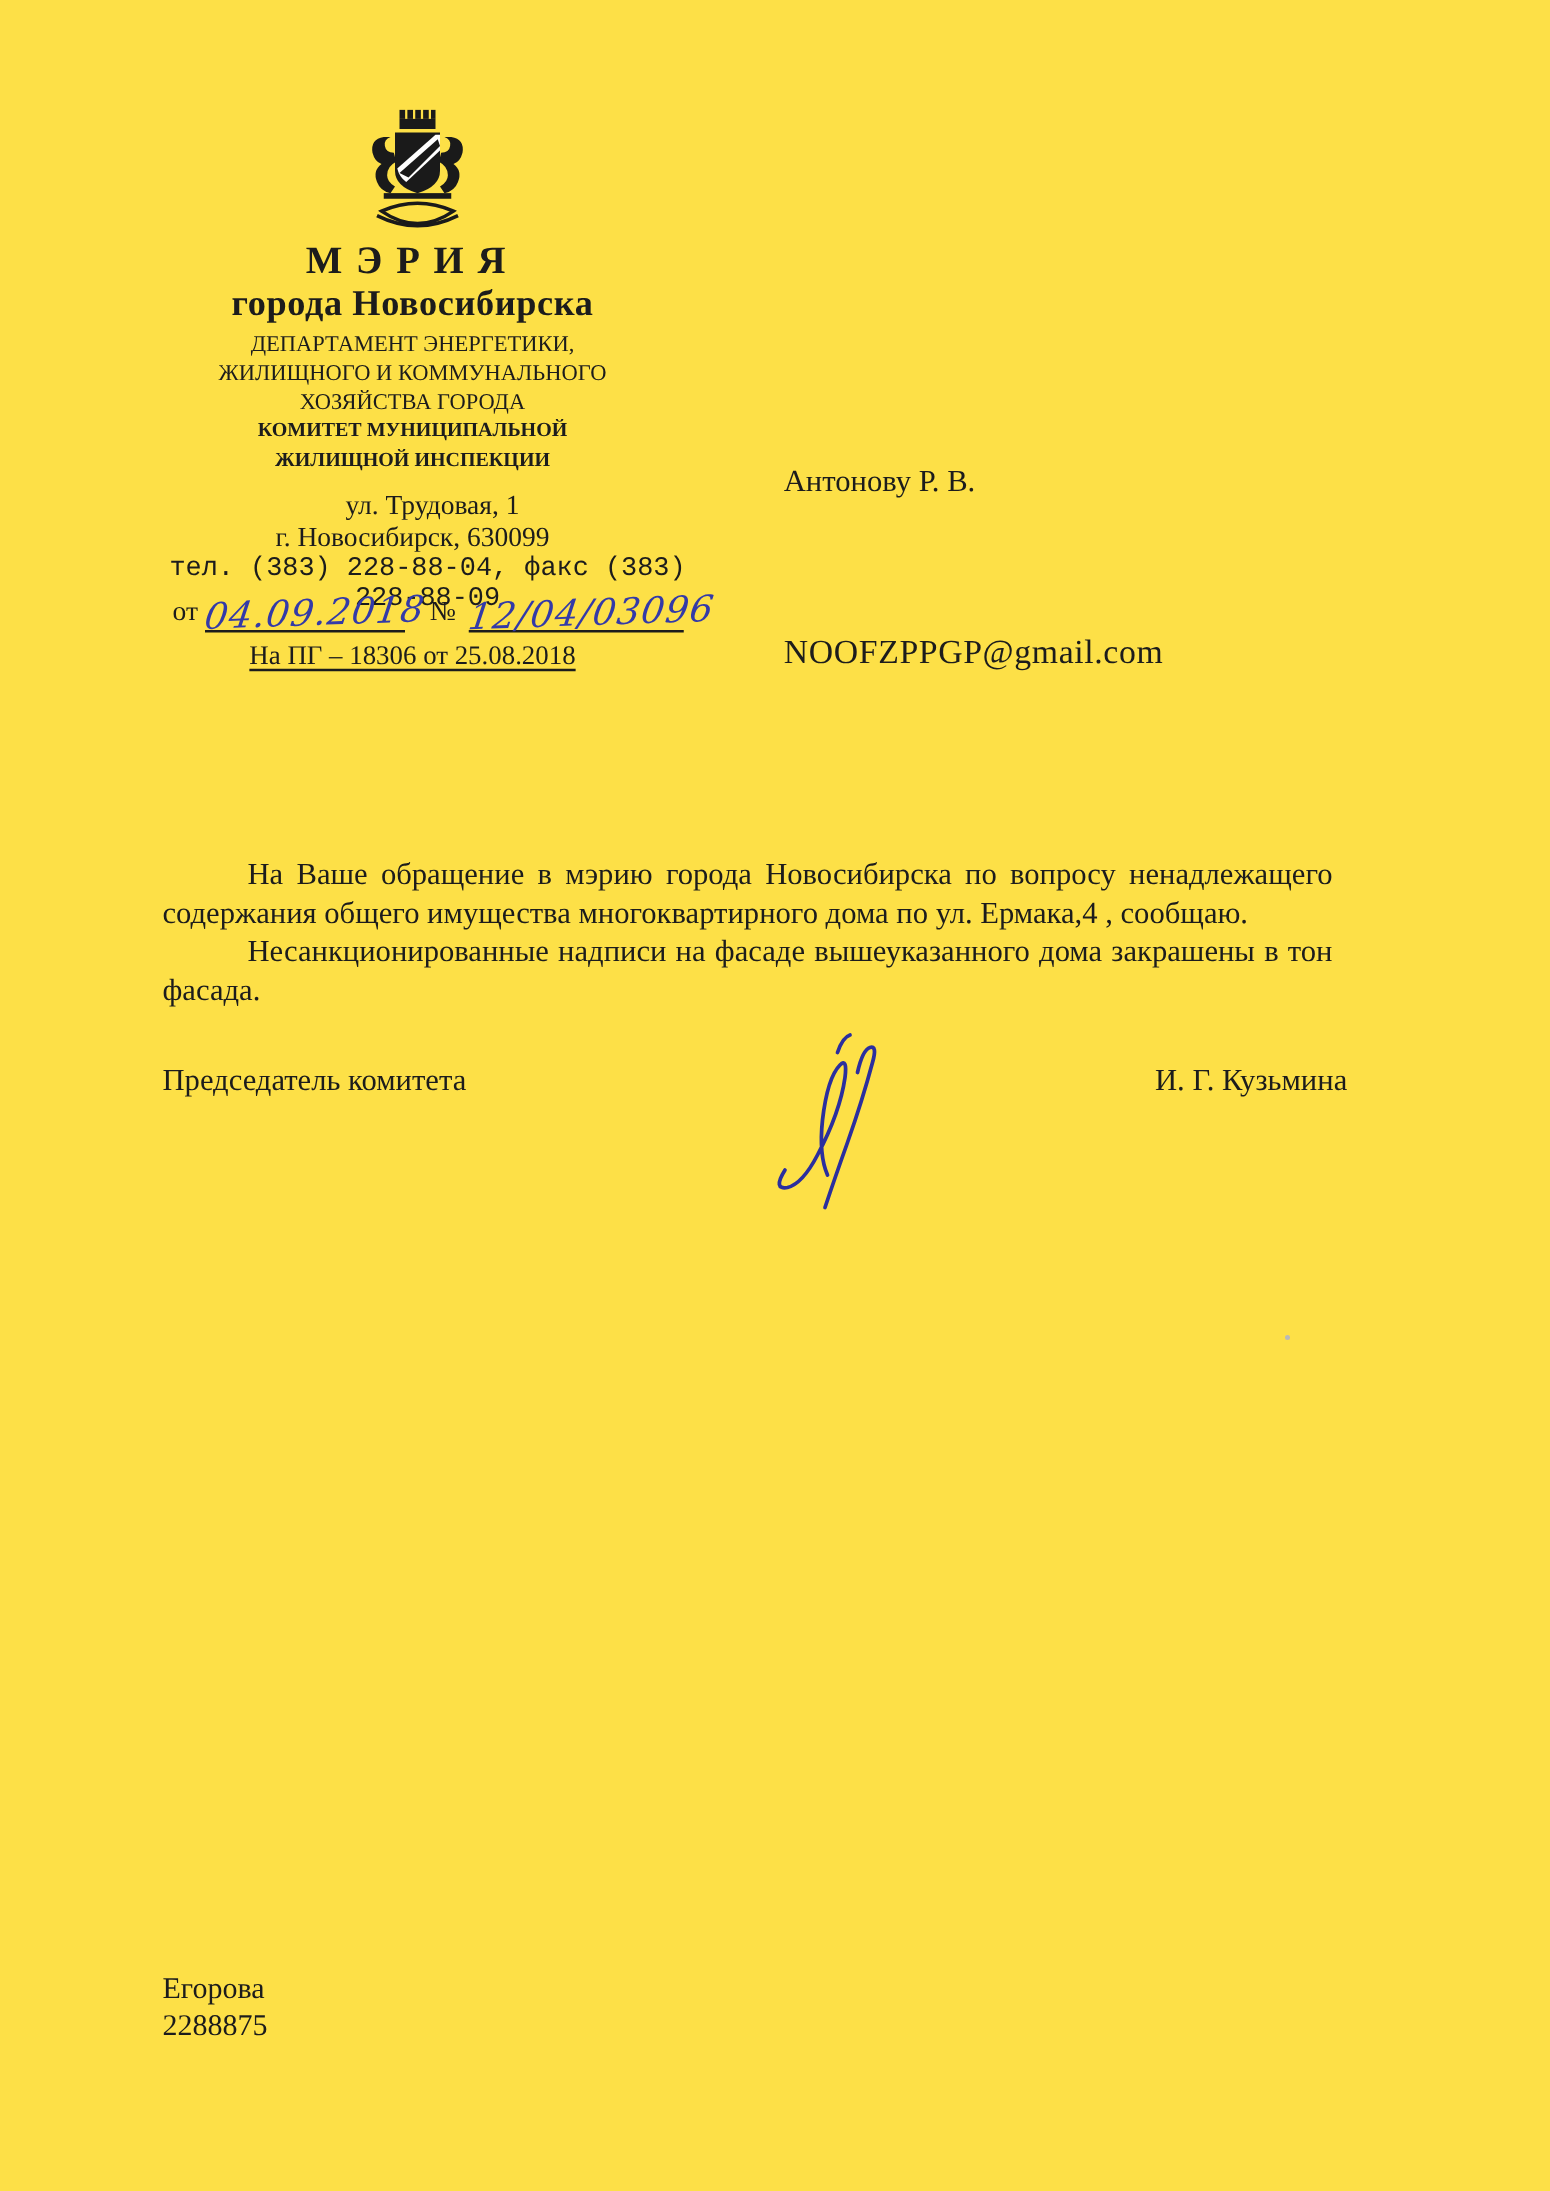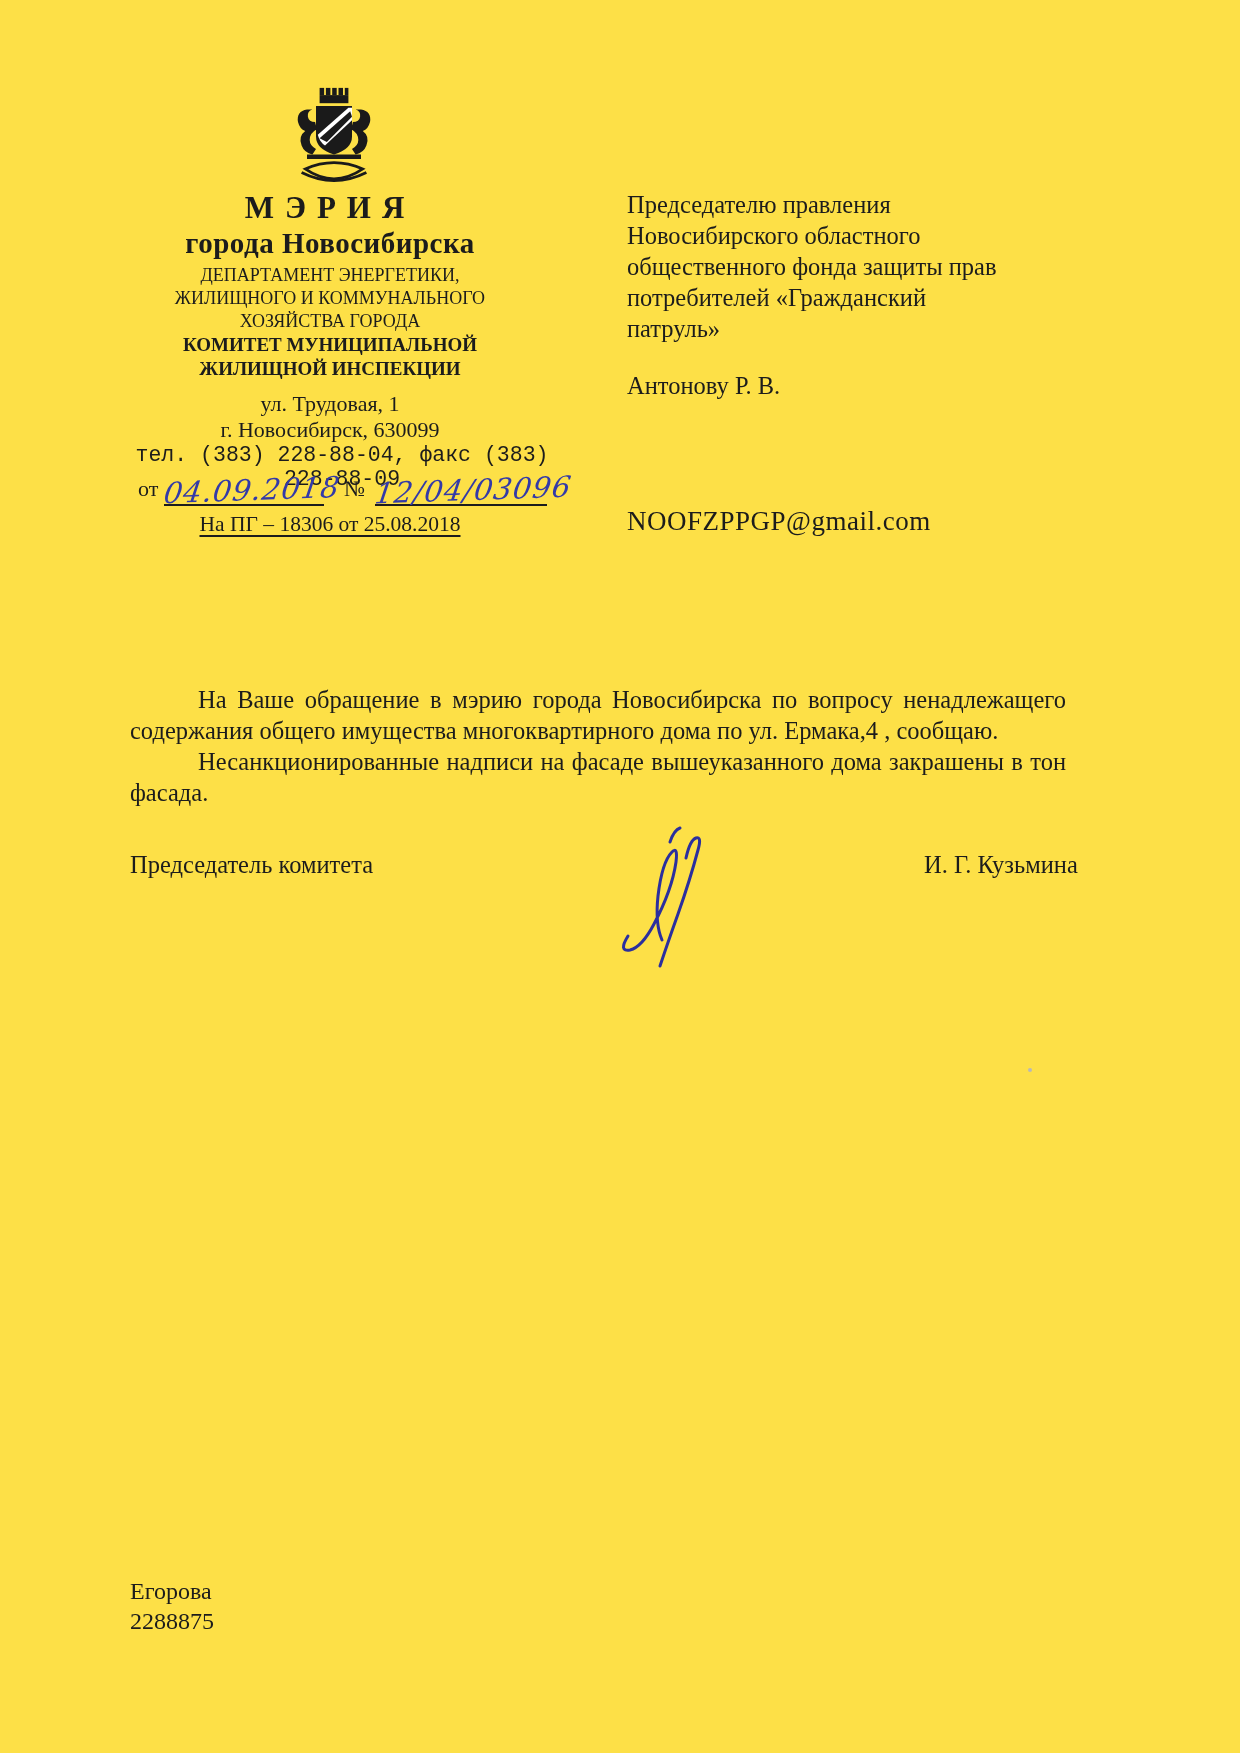--- a/index.html
+++ b/index.html
@@ -15,22 +15,22 @@
   
   .lh-col{position:absolute;left:118px;top:0;width:424px;text-align:center;}
   .emblem{position:absolute;left:162px;top:86px;width:108px;height:110px;}
   .org-title{position:absolute;top:190px;left:0;width:100%;
     font-size:31px;font-weight:bold;letter-spacing:11px;}
   .org-subtitle{position:absolute;top:227px;left:0;width:100%;
     font-size:29px;font-weight:bold;letter-spacing:.5px;}
   .dept{position:absolute;top:264px;left:0;width:100%;
     font-size:18px;line-height:23px;text-align:center;}
   .committee{position:absolute;top:333px;left:0;width:100%;
-    font-size:19px;font-weight:bold;line-height:24px;}
-  .addr1{position:absolute;top:391px;left:0;width:100%;font-size:22px;}
+    font-size:16px;font-weight:bold;line-height:24px;}
+  .addr1{position:absolute;top:391px;left:16px;width:100%;font-size:22px;}
   .addr2{position:absolute;top:417px;left:0;width:100%;font-size:22px;}
   .phone{position:absolute;top:443px;left:12px;width:100%;font-size:21.5px;font-family:Liberation Mono, monospace;}
   .ref-row{position:absolute;top:470px;left:20px;width:100%;height:40px;
     font-size:22px;text-align:left;}
   .ref-label{display:inline-block;vertical-align:bottom;padding-bottom:4px;}
   .hand-slot{display:inline-block;border-bottom:2px solid #1c1c1c;
     text-align:center;vertical-align:bottom;}
   .hand-date{width:160px;margin-left:6px;}
   .hand-num{width:172px;margin-left:10px;}
   .handwriting{
@@ -111,27 +111,20 @@
     <div class="phone">тел. (383) 228-88-04, факс (383) 228-88-09</div>
 
     <div class="ref-row">
       <span class="ref-label">от</span><span class="hand-slot hand-date"><span class="handwriting">04.09.2018</span></span>
       <span class="ref-label" style="margin-left:14px;">№</span><span class="hand-slot hand-num"><span class="handwriting">12/04/03096</span></span>
     </div>
 
     <div class="reply-line">На ПГ – 18306 от 25.08.2018</div>
   </div>
 
-  <div class="recipient">
-    <div>Председателю правления</div>
-    <div>Новосибирского  областного</div>
-    <div>общественного фонда защиты прав</div>
-    <div>потребителей «Гражданский</div>
-    <div>патруль»</div>
-  </div>
   <div class="recipient-name">Антонову Р. В.</div>
   <div class="recipient-email">NOOFZPPGP@gmail.com</div>
 
   <div class="body-text">
     <p>На Ваше обращение в мэрию города Новосибирска по вопросу ненадлежащего содержания общего имущества многоквартирного дома по ул. Ермака,4 , сообщаю.</p>
     <p>Несанкционированные надписи на фасаде вышеуказанного дома закрашены в тон фасада.</p>
   </div>
 
   <div class="sig-position">Председатель комитета</div>
 

